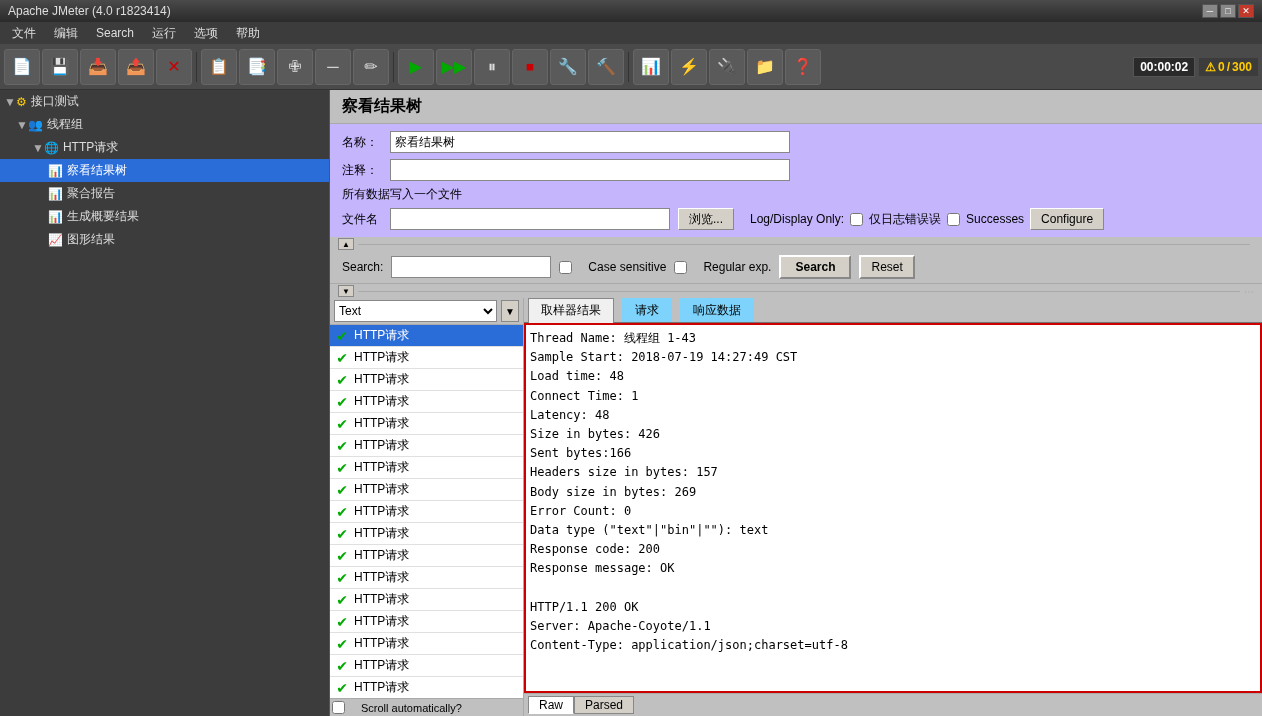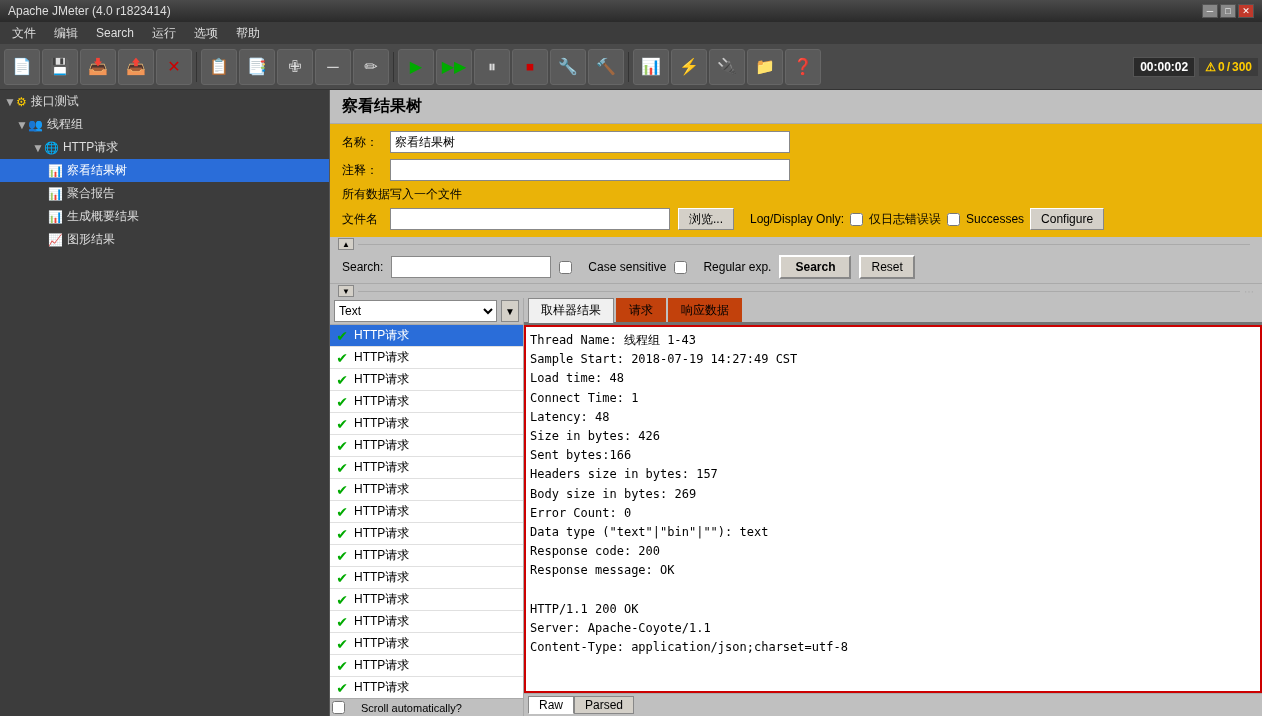--- a/index.html
+++ b/index.html
@@ -95,21 +95,21 @@
       background: #c0c0c0;
       padding: 6px 12px;
       font-size: 16px;
       font-weight: bold;
       color: #000;
       border-bottom: 1px solid #aaa;
     }
     
     
     .form-area {
-      background: #eab308;
+      background: #c4b5fd;
       padding: 4px 12px;
     }
     .form-row {
       display: flex;
       align-items: center;
       padding: 3px 0;
       gap: 8px;
     }
     .form-label { color: #000; font-size: 12px; min-width: 40px; }
     .form-input {
@@ -234,32 +234,32 @@
     
     .detail-panel {
       flex: 1;
       display: flex;
       flex-direction: column;
       overflow: hidden;
     }
     .detail-tabs {
       display: flex;
       background: #c0c0c0;
-      border-bottom: 3px solid #737373;
+      border-bottom: 1px solid #737373;
       padding: 0 4px;
-      gap: 2px;
+      gap: 8px;
     }
     .detail-tab {
       padding: 3px 12px;
       cursor: pointer;
       font-size: 12px;
       color: #000;
       border: 1px solid transparent;
       border-bottom: none;
-      background: #c2410c;
+      background: #7dd3fc;
     }
     .detail-tab.active {
       background: #f0f0f0;
       border-color: #888;
       margin-bottom: -1px;
       padding-bottom: 4px;
     }
     .detail-content {
       flex: 1;
       background: #fff;

